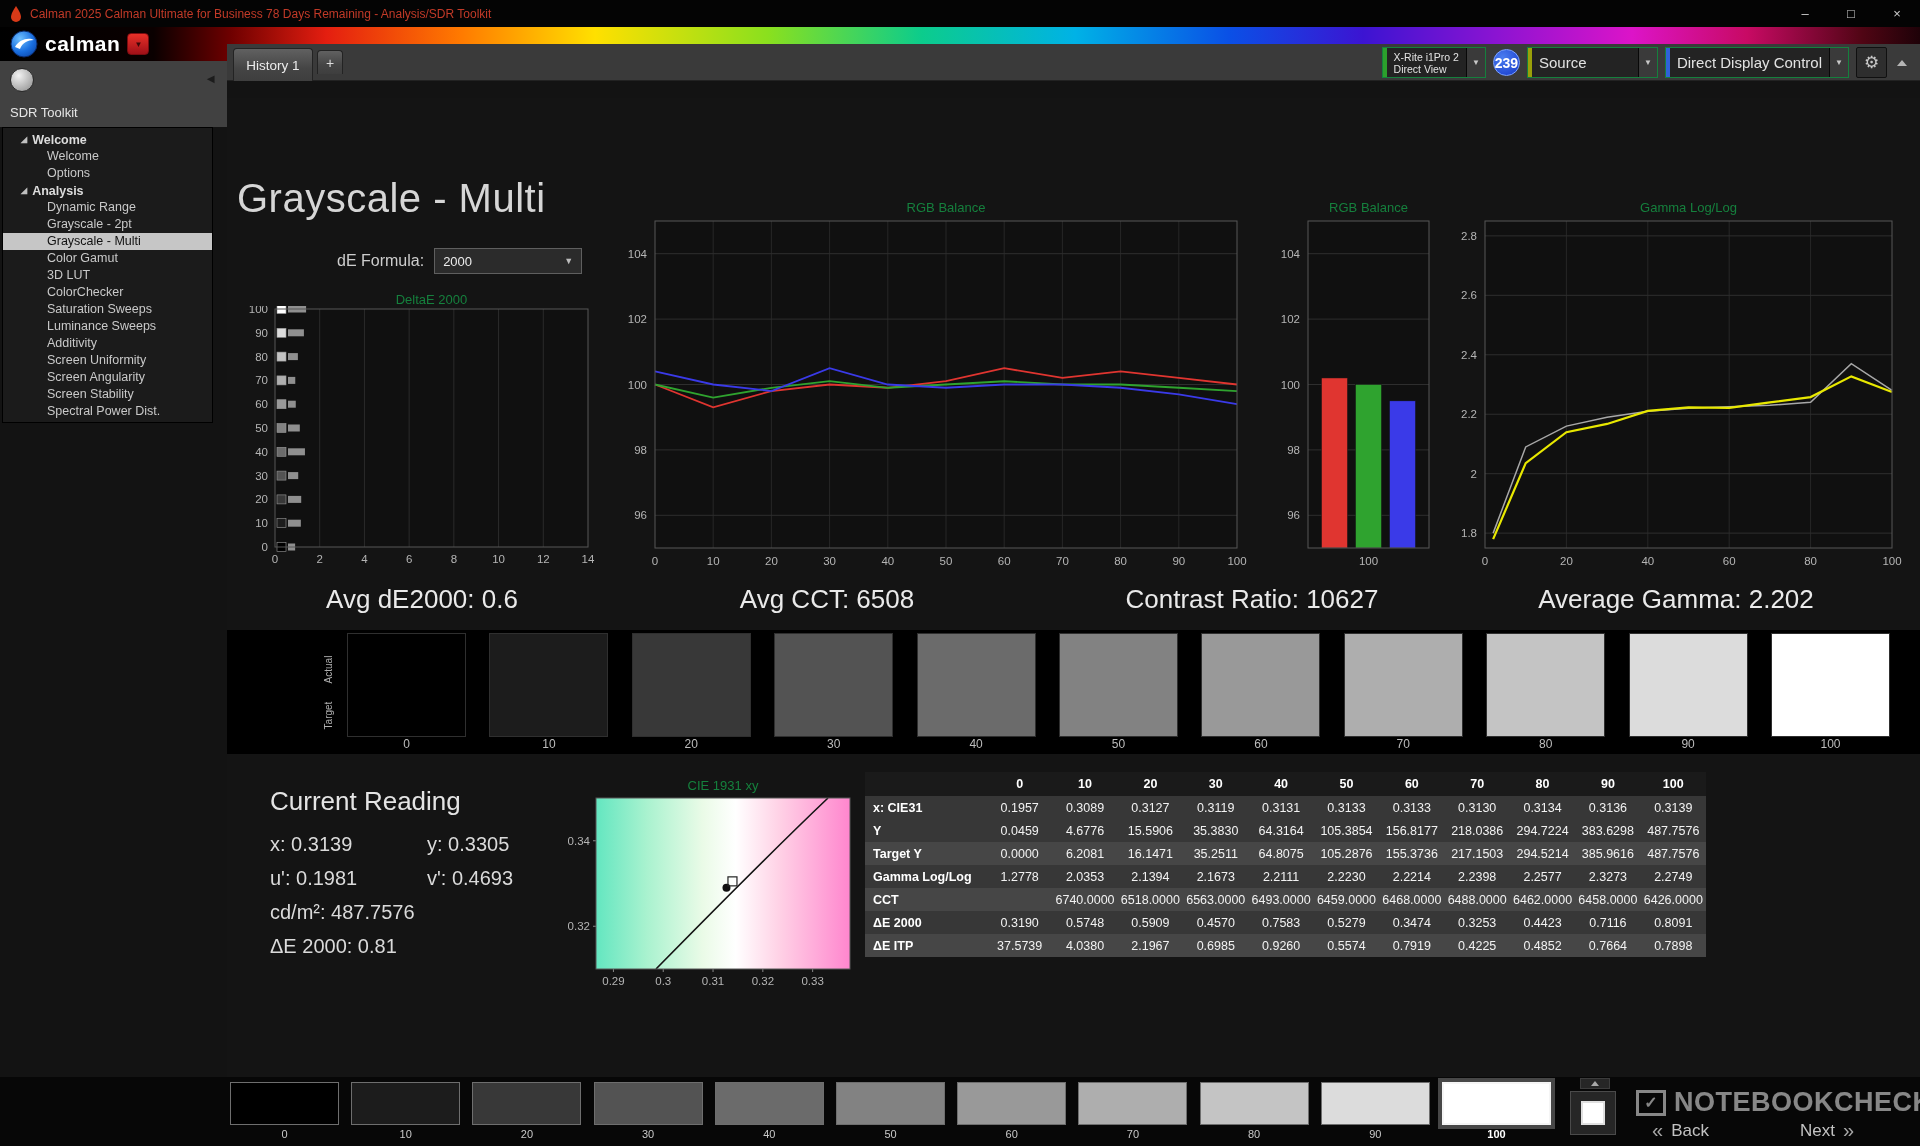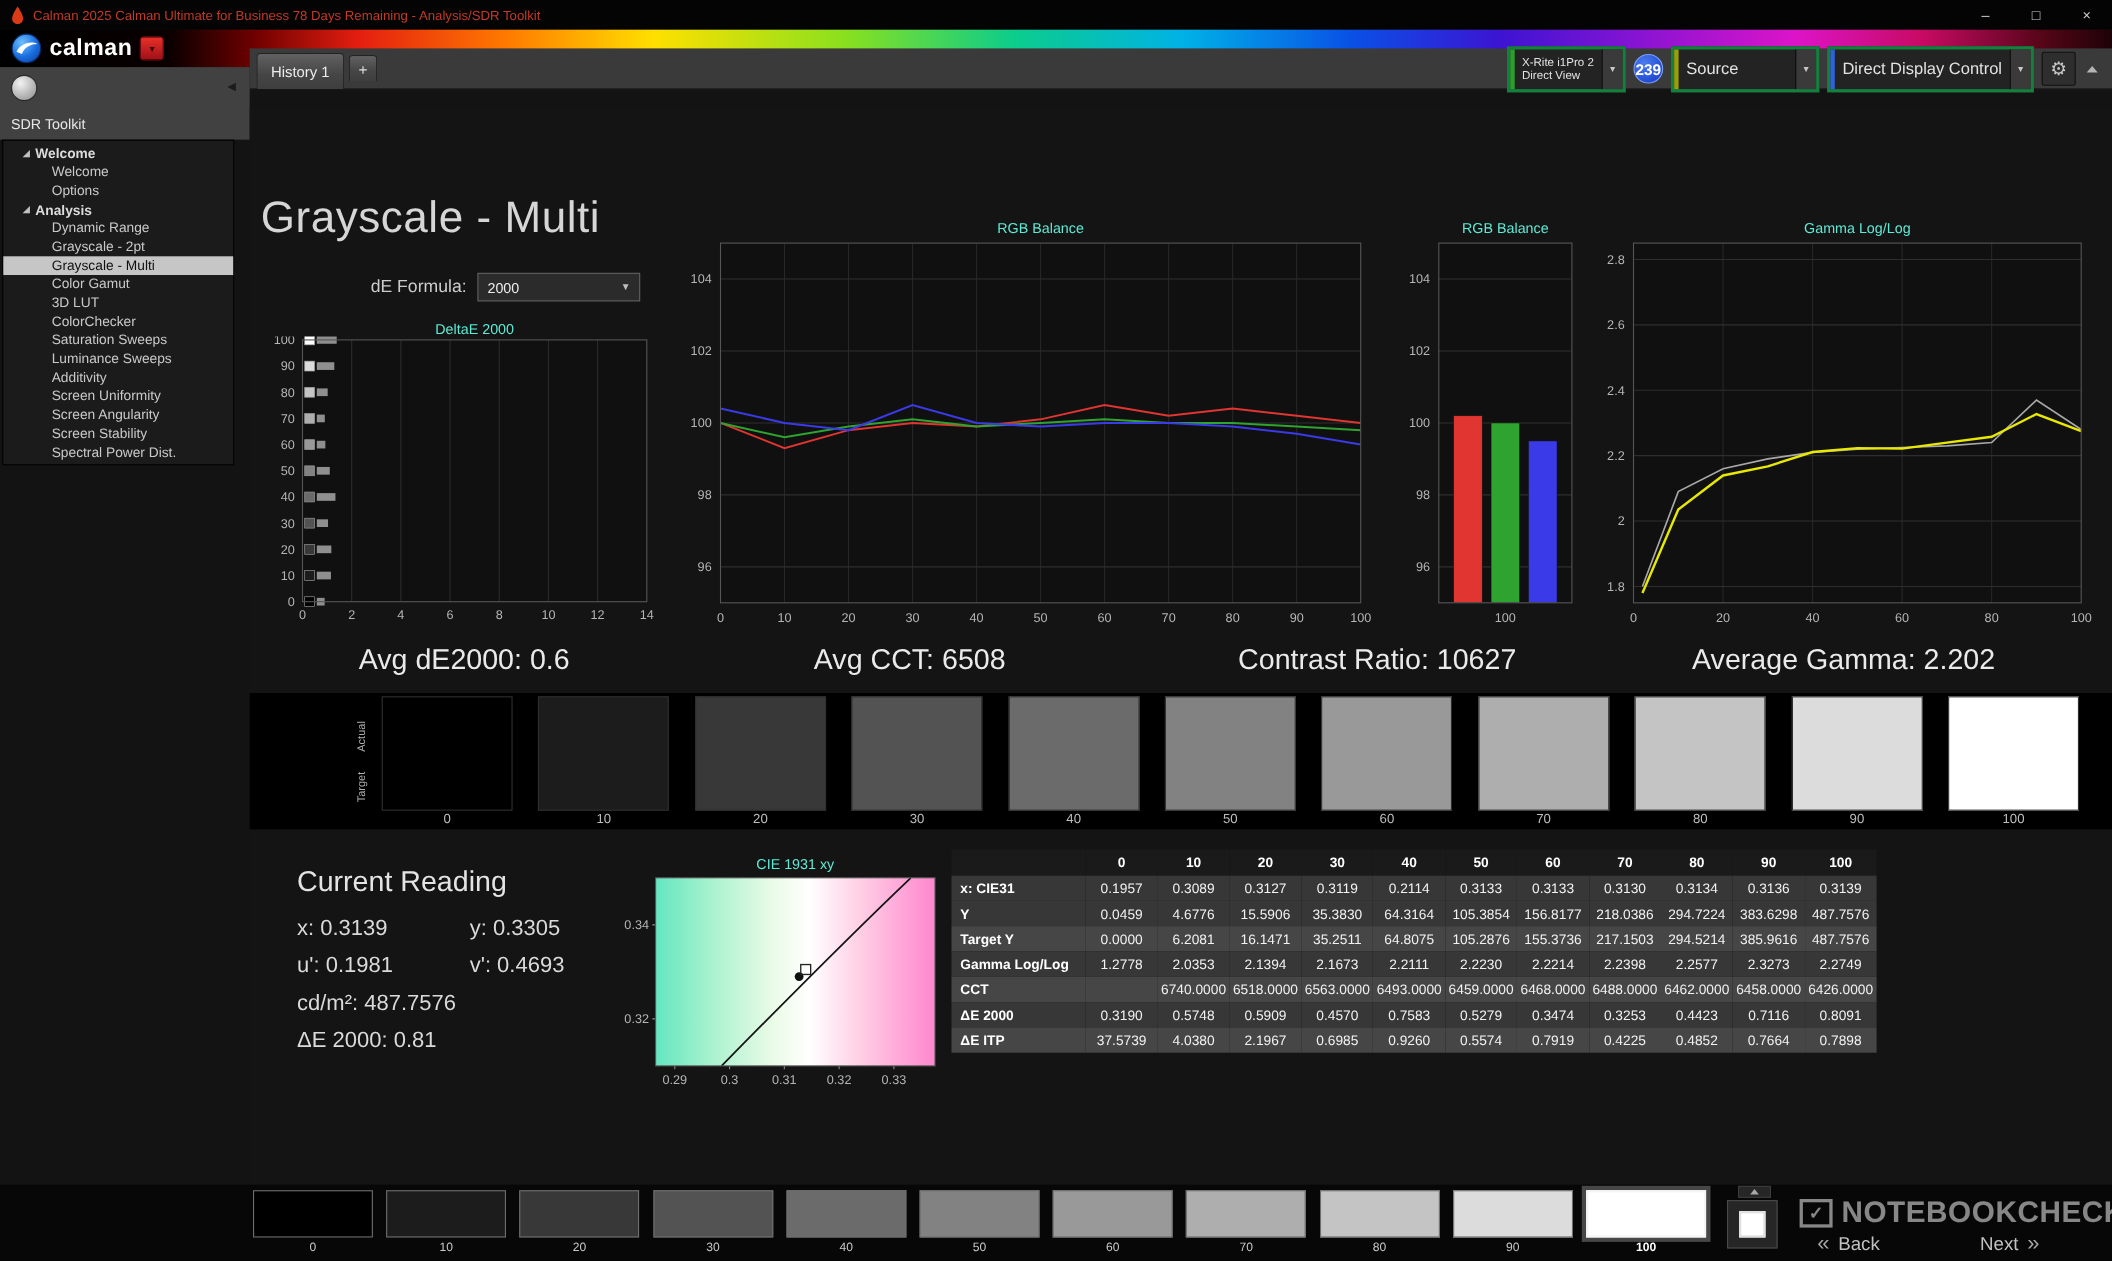--- a/index.html
+++ b/index.html
@@ -27,21 +27,21 @@
 
   
   #tabbar{position:absolute;left:227px;top:44px;width:1693px;height:37px;background:#3a3a3a;
           border-bottom:1px solid #222;box-sizing:border-box;}
   .tab{position:absolute;top:4px;height:33px;background:linear-gradient(#616161,#454545 60%,#3e3e3e);
        border:1px solid #232323;border-bottom:none;border-radius:4px 4px 0 0;color:#ececec;
        font-size:13.5px;display:flex;align-items:center;justify-content:center;box-sizing:border-box;}
   #tab-history{left:6px;width:80px;}
   #tab-add{left:90px;width:26px;height:24px;top:6px;font-size:14px;color:#ddd;}
   #topctl{position:absolute;right:10px;top:3px;display:flex;align-items:center;gap:7px;height:31px;}
-  .dd{display:flex;align-items:stretch;height:42px;background:#232323;border:3px solid #15803d;box-sizing:border-box;}
+  .dd{display:flex;align-items:stretch;height:31px;background:#232323;border:1px solid #15803d;box-sizing:border-box;}
   .dd-accent{width:4px;}
   .dd-body{display:flex;flex-direction:column;justify-content:center;padding:0 7px;color:#e2e2e2;}
   .dd-body span{font-size:10.5px;line-height:12px;white-space:nowrap;}
   .dd-body.single span{font-size:15px;}
   .dd-arrow{width:18px;border-left:1px solid #080808;background:#3a3a3a;display:flex;
             align-items:center;justify-content:center;color:#c8c8c8;font-size:8px;}
   #badge{width:27px;height:27px;border-radius:50%;background:radial-gradient(circle at 35% 30%,#4a7df0,#1538c8);
          border:1px solid #7aa0ff;color:#fff;font-size:14px;font-weight:bold;display:flex;
          align-items:center;justify-content:center;box-sizing:border-box;}
   #gearbtn{width:31px;height:31px;background:#2e2e2e;border:1px solid #101010;border-radius:2px;
@@ -68,21 +68,21 @@
   #main{position:absolute;left:227px;top:98px;width:1693px;height:979px;background:#141414;}
   #pagetitle{position:absolute;left:10px;top:78px;margin:0;font-size:40px;font-weight:400;
              color:#d6d6d6;letter-spacing:.5px;}
   #deform{position:absolute;left:110px;top:150px;display:flex;align-items:center;gap:10px;}
   #deform-label{font-size:16px;color:#cdcdcd;}
   #deform-select{width:148px;height:26px;background:#2b2b2b;border:1px solid #5f5f5f;display:flex;
                  align-items:center;justify-content:space-between;padding:0 8px;color:#ececec;
                  font-size:13px;box-sizing:border-box;}
   .sel-arrow{font-size:9px;color:#bdbdbd;}
   .chart{position:absolute;}
-  .chart-title{text-align:center;font-size:13px;color:#5eead4;height:18px;}
+  .chart-title{text-align:center;font-size:13px;color:#15803d;height:18px;}
   #ch-deltae{left:2px;top:194px;width:380px;}  #ch-deltae .chart-title{margin-left:46px;width:313px;height:14px;}
   #ch-rgbline{left:380px;top:102px;width:640px;} #ch-rgbline .chart-title{margin-left:48px;width:582px;}
   #ch-rgbbar{left:1035px;top:102px;width:180px;} #ch-rgbbar .chart-title{margin-left:46px;width:121px;}
   #ch-gamma{left:1213px;top:102px;width:470px;}  #ch-gamma .chart-title{margin-left:45px;width:407px;}
   #ch-cie{left:333px;top:680px;width:300px;}     #ch-cie .chart-title{margin-left:36px;width:254px;}
   .stat{position:absolute;top:486px;transform:translateX(-50%);font-size:26px;color:#eaeaea;white-space:nowrap;}
   #stat1{left:195px;} #stat2{left:600px;} #stat3{left:1025px;} #stat4{left:1449px;}
 
   
   #strip{position:absolute;left:0;top:532px;width:1693px;height:124px;background:#000;}
@@ -509,21 +509,21 @@
             <th>100</th>
           </tr>
         </thead>
       <tbody id="results-body">
           <tr class="even">
             <th class="lbl">x: CIE31</th>
             <td>0.1957</td>
             <td>0.3089</td>
             <td>0.3127</td>
             <td>0.3119</td>
-            <td>0.2114</td>
+            <td>0.3131</td>
             <td>0.3133</td>
             <td>0.3133</td>
             <td>0.3130</td>
             <td>0.3134</td>
             <td>0.3136</td>
             <td>0.3139</td>
           </tr>
           <tr class="even">
             <th class="lbl">Y</th>
             <td>0.0459</td>

